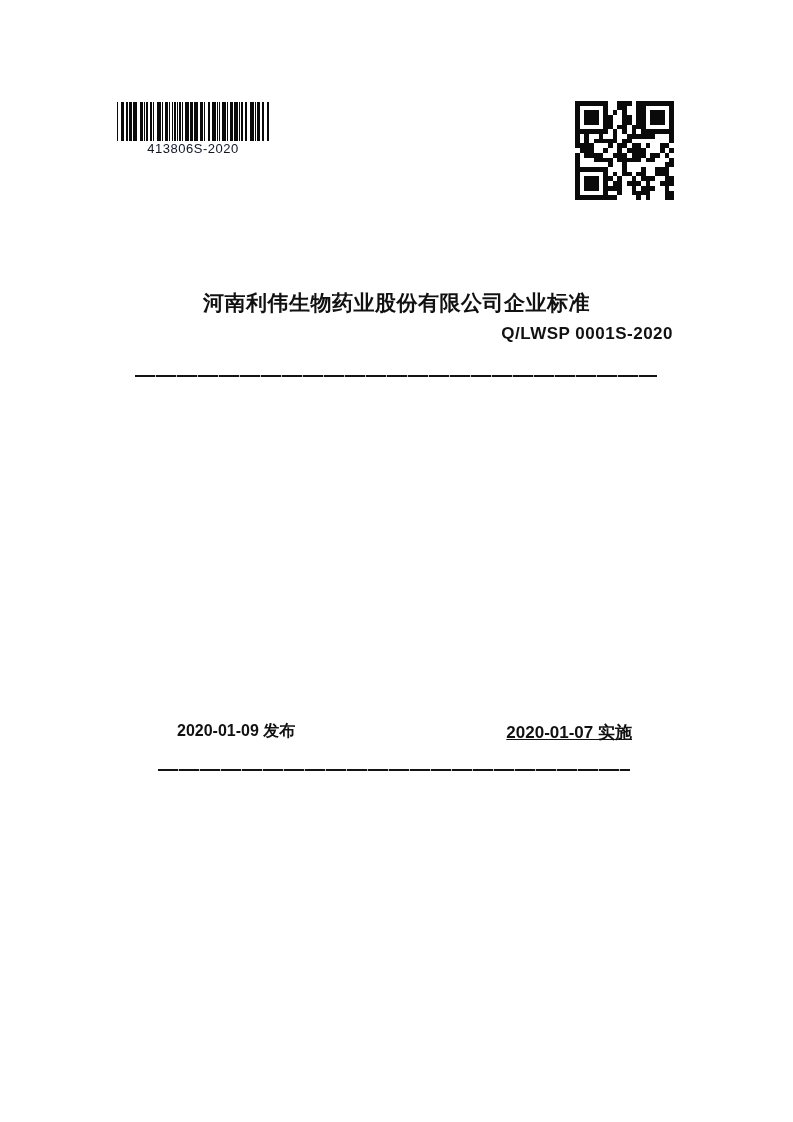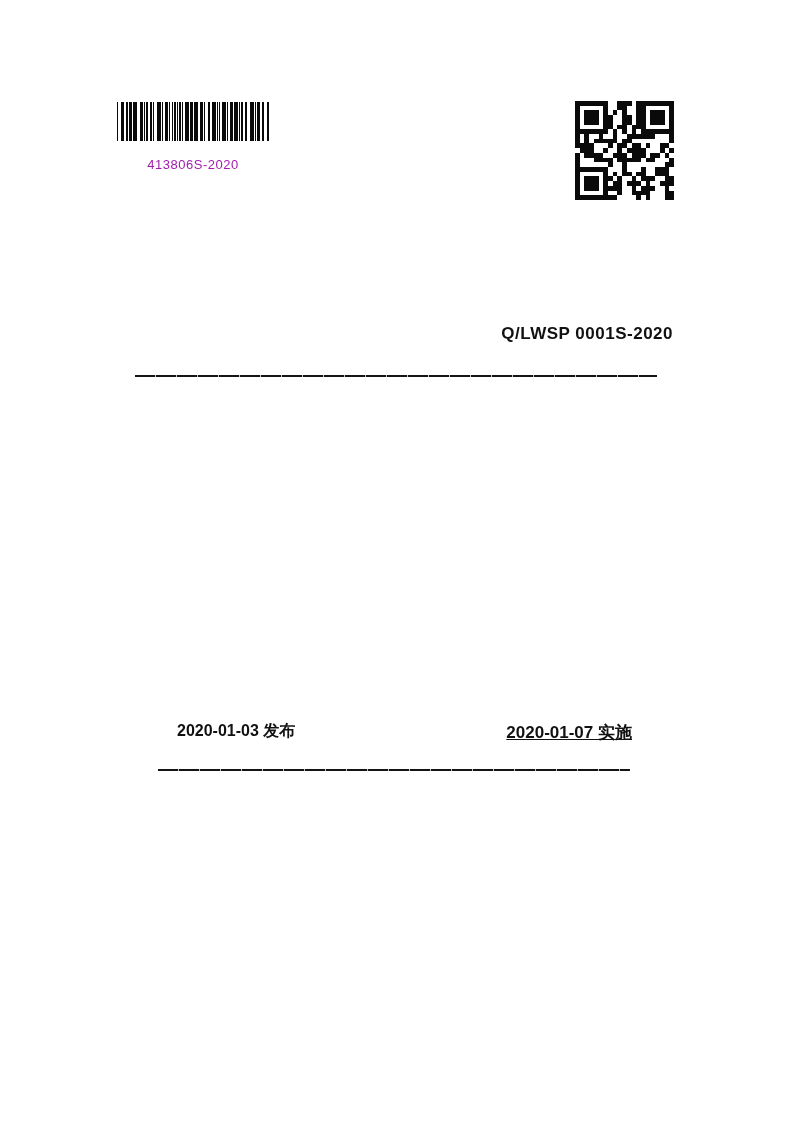--- a/index.html
+++ b/index.html
@@ -26,24 +26,24 @@
     width: 152px;
     height: 39px;
   }
   .barcode .bars i {
     position: absolute;
     top: 0;
     bottom: 0;
     background: #0a0a0a;
   }
   .barcode .value {
-    margin-top: 16px;
+    margin-top: 0;
     font-size: 13px;
     letter-spacing: 0.5px;
-    color: #a21caf;
+    color: #0f172a;
     white-space: pre;
   }
 
   
   .qr {
     position: absolute;
     left: 575px;
     top: 101px;
     width: 99px;
     height: 99px;
@@ -430,24 +430,25 @@
         <rect x="6" y="20" width="1" height="1" fill="#0a0a0a"></rect>
         <rect x="7" y="20" width="1" height="1" fill="#0a0a0a"></rect>
         <rect x="8" y="20" width="1" height="1" fill="#0a0a0a"></rect>
         <rect x="13" y="20" width="1" height="1" fill="#0a0a0a"></rect>
         <rect x="15" y="20" width="1" height="1" fill="#0a0a0a"></rect>
         <rect x="19" y="20" width="1" height="1" fill="#0a0a0a"></rect>
         <rect x="20" y="20" width="1" height="1" fill="#0a0a0a"></rect>
       </svg>
     </div>
 
+  <div class="company-standard-title">河南利伟生物药业股份有限公司企业标准</div>
   <div class="standard-number">Q/LWSP 0001S-2020</div>
 
   <div class="divider divider-header"></div>
 
 
-  <div class="publish-date">2020-01-03 发布</div>
+  <div class="publish-date">2020-01-09 发布</div>
   <div class="implement-date">2020-01-07 实施</div>
 
   <div class="divider divider-footer"></div>
 
 
 </div>
 
 </body></html>

